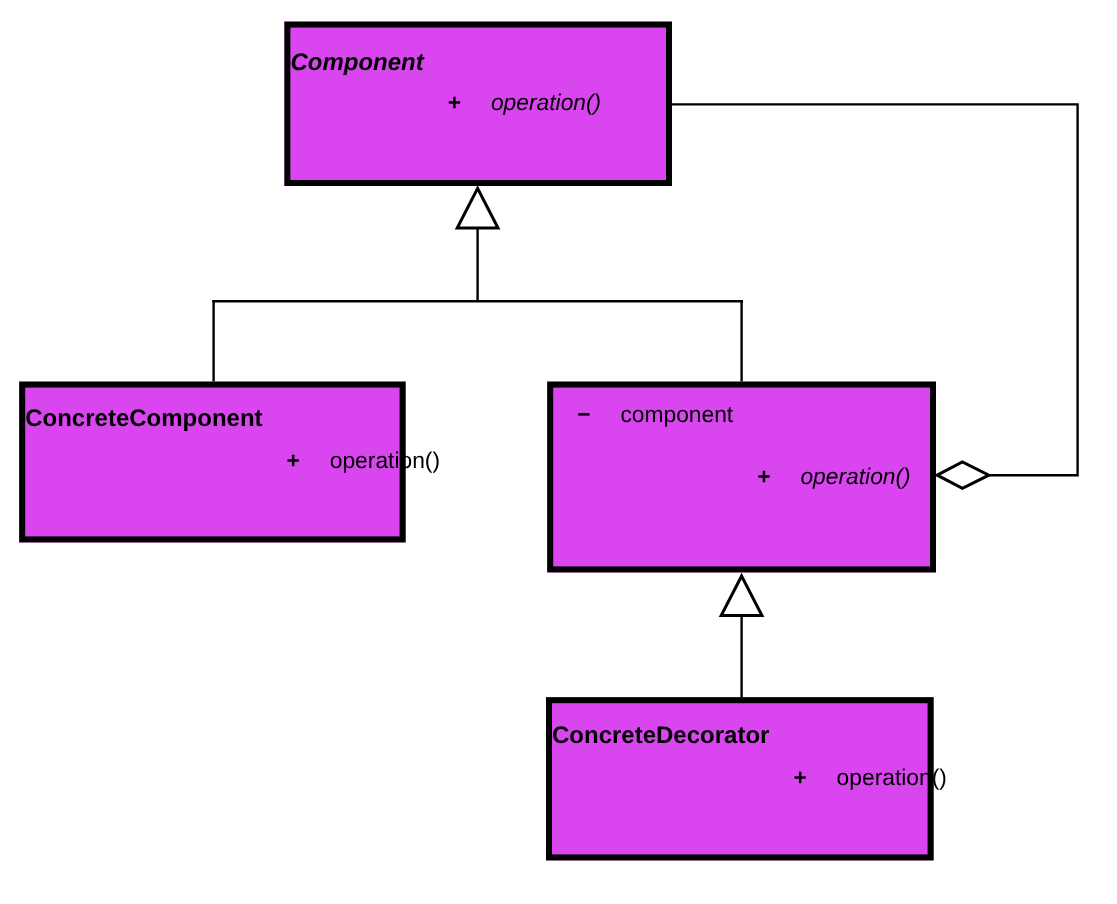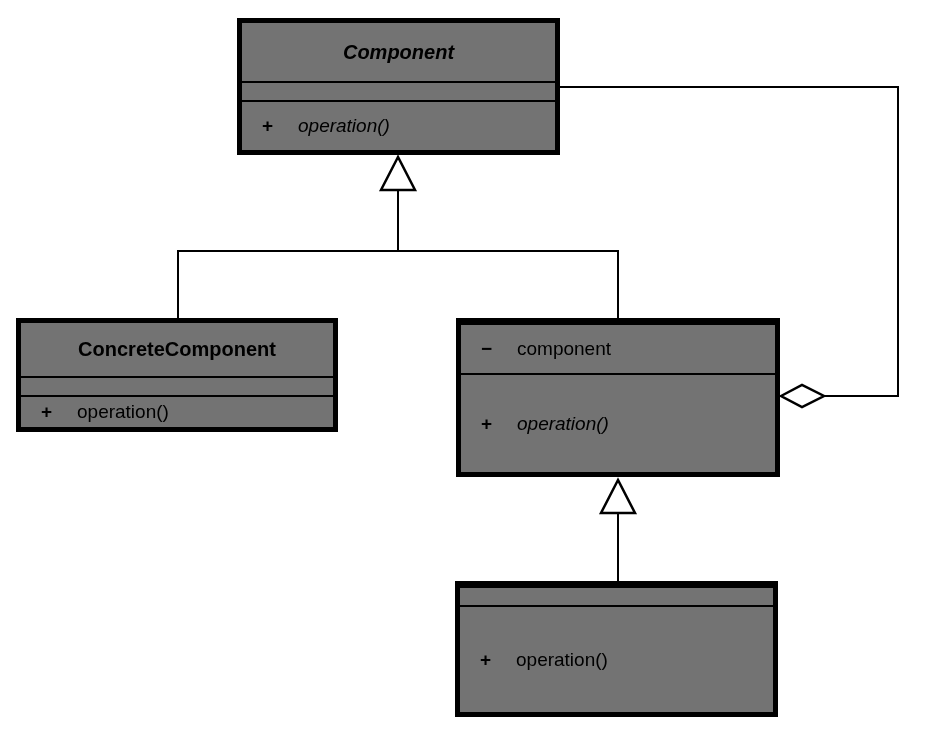--- a/index.html
+++ b/index.html
@@ -14,24 +14,24 @@
     background: #ffffff;
     overflow: hidden;
   }
   .lines-overlay {
     position: absolute;
     left: 0; top: 0;
     width: 931px; height: 753px;
   }
   .uml-class {
     position: absolute;
-    background: #737373;
+    background: #d946ef;
     border: 5px solid #000000;
     display: flex;
-    flex-direction: column;
+    flex-direction: row;
   }
   .uml-class .title-row {
     display: flex;
     align-items: center;
     justify-content: center;
     font-size: 20px;
     font-weight: bold;
     color: #000000;
   }
   .uml-class.abstract .title-row { font-style: italic; }
@@ -93,21 +93,21 @@
     <div class="row" style="height:17px;"></div>
     <div class="divider"></div>
     <div class="row grow">
       <div class="member">
         <span class="sign">+</span>
         <span class="mtext abstract-member">operation()</span>
       </div>
     </div>
   </div>
 
-  <div class="uml-class" style="left:16px; top:318px; width:322px; height:114px;">
+  <div class="uml-class" style="left:16px; top:318px; width:322px; height:134px;">
     <div class="title-row" style="height:53px;">ConcreteComponent</div>
     <div class="divider"></div>
     <div class="row" style="height:17px;"></div>
     <div class="divider"></div>
     <div class="row grow">
       <div class="member">
         <span class="sign">+</span>
         <span class="mtext">operation()</span>
       </div>
     </div>
@@ -124,20 +124,21 @@
     <div class="divider"></div>
     <div class="row grow">
       <div class="member">
         <span class="sign" style="font-style:normal;">+</span>
         <span class="mtext abstract-member">operation()</span>
       </div>
     </div>
   </div>
 
   <div class="uml-class" style="left:455px; top:581px; width:323px; height:136px;">
+    <div class="title-row" style="height:54px;">ConcreteDecorator</div>
     <div class="divider"></div>
     <div class="row" style="height:17px;"></div>
     <div class="divider"></div>
     <div class="row grow">
       <div class="member">
         <span class="sign">+</span>
         <span class="mtext">operation()</span>
       </div>
     </div>
   </div>

